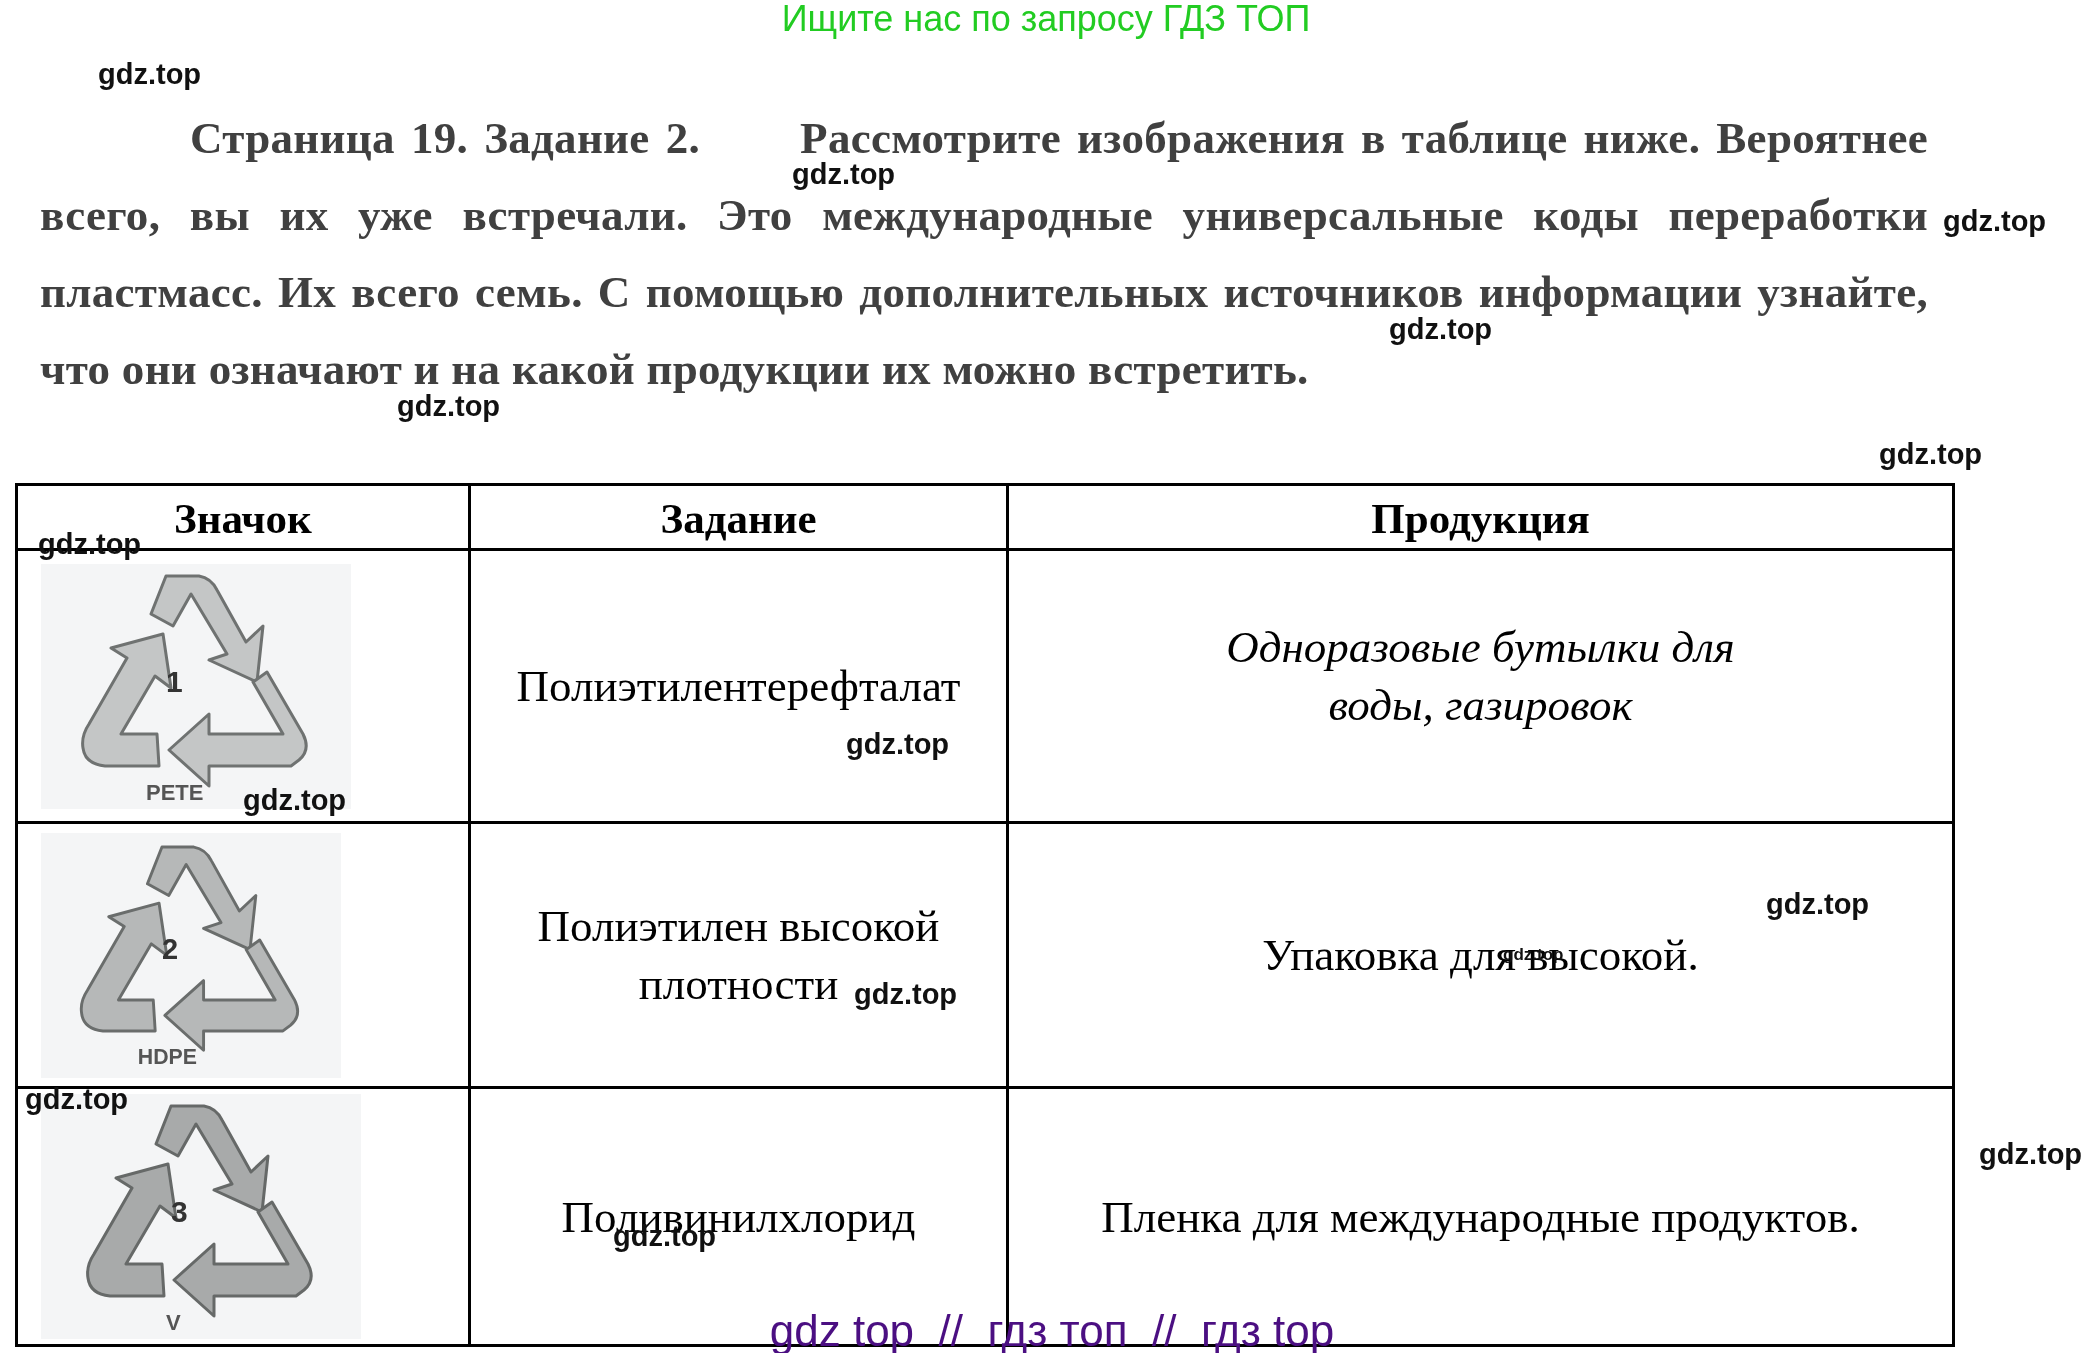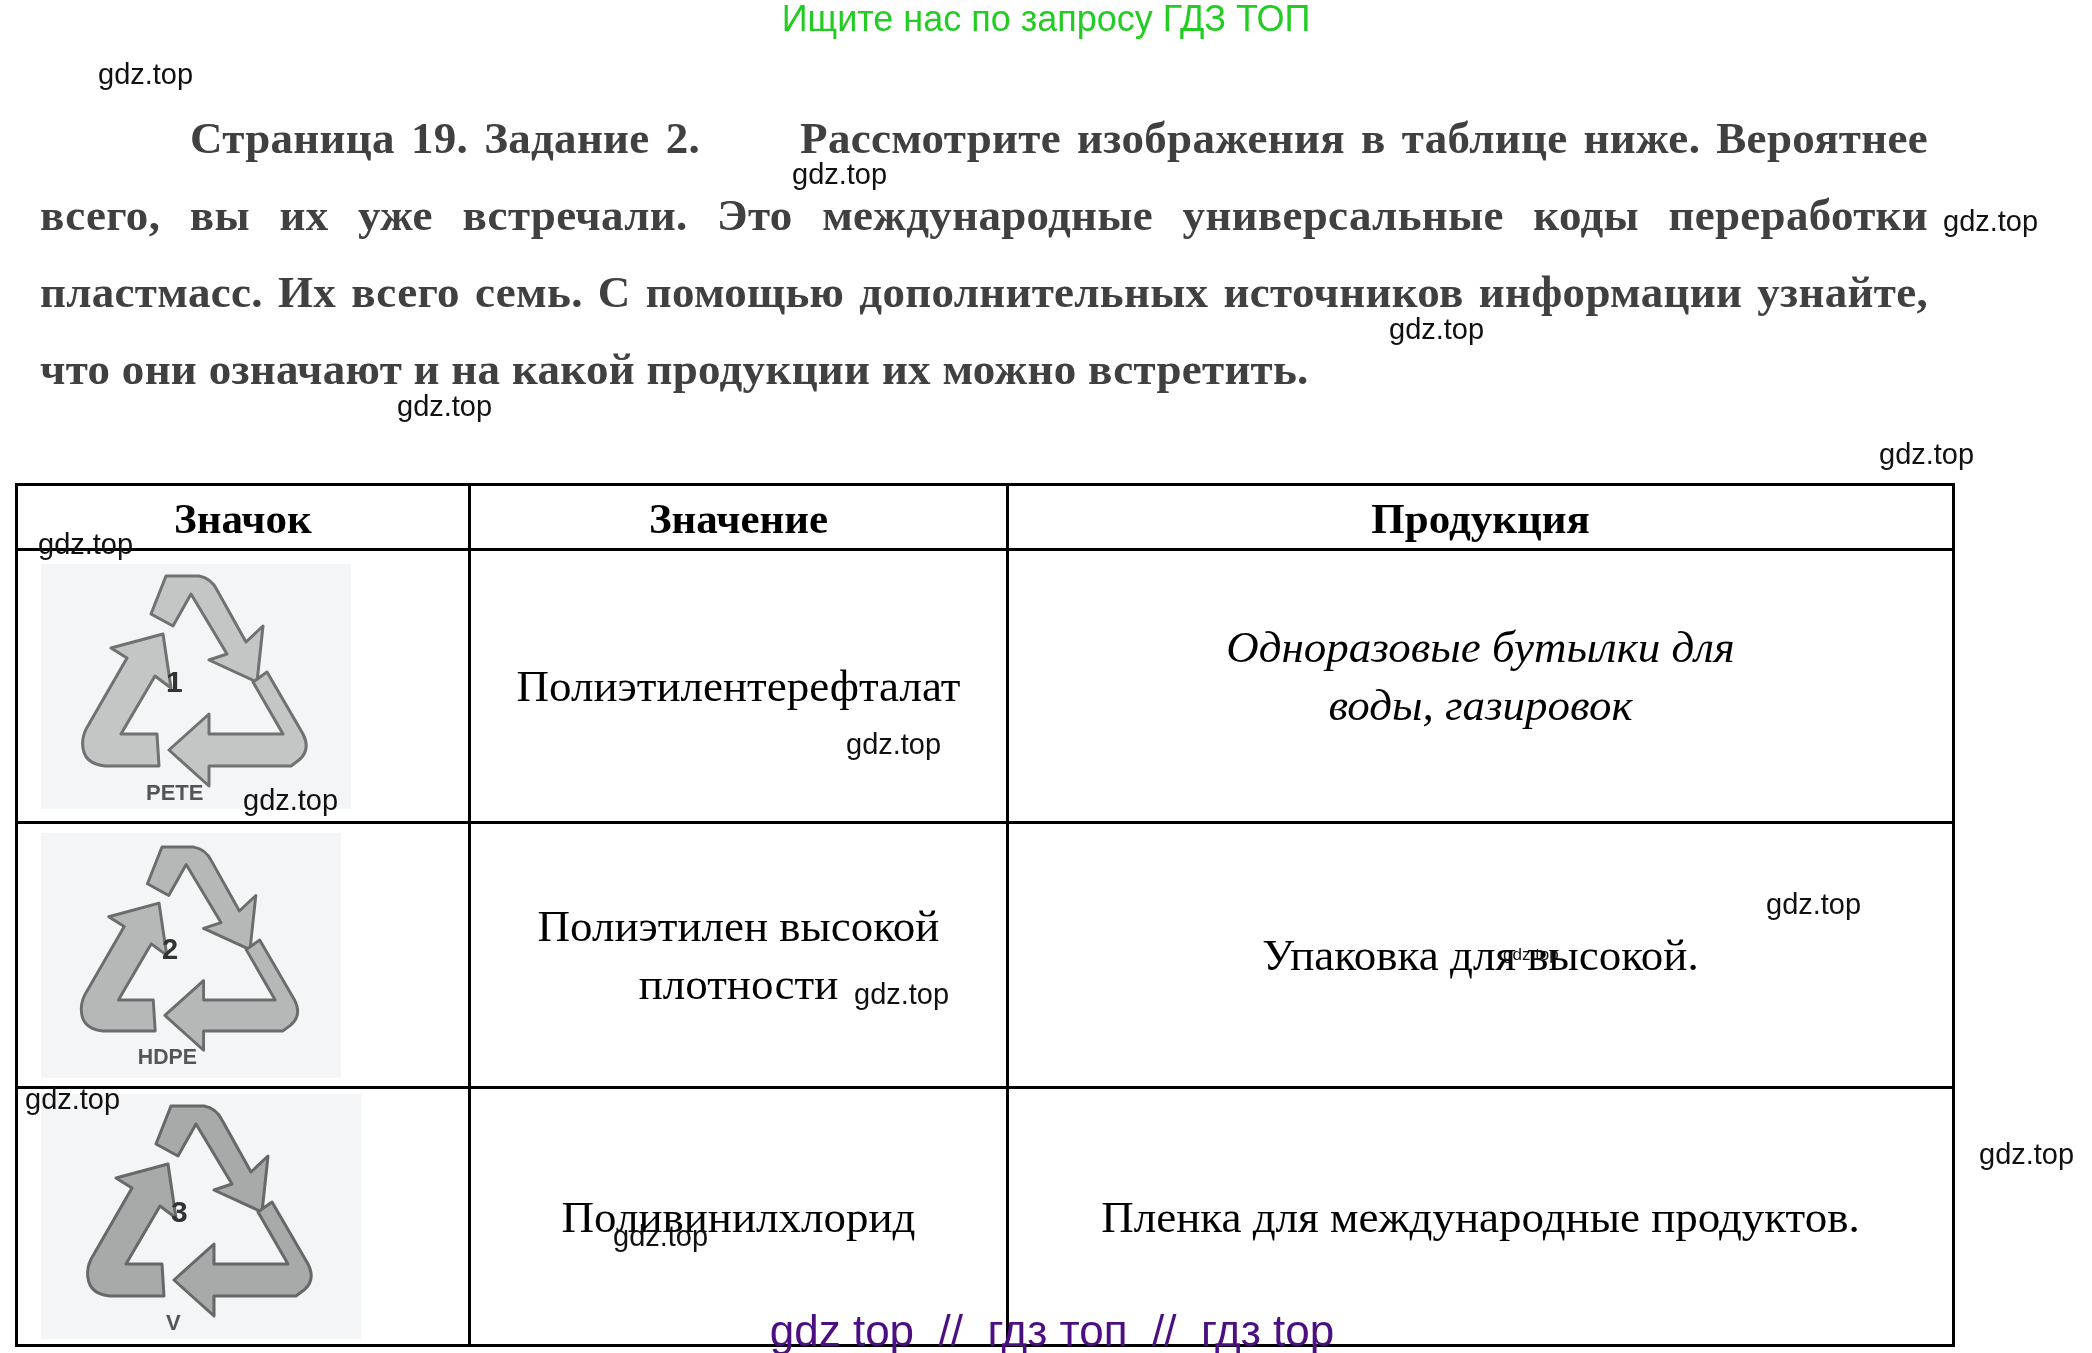--- a/index.html
+++ b/index.html
@@ -6,21 +6,21 @@
   body { width:2092px; height:1353px; position:relative; overflow:hidden; }
   .sans { font-family:"Liberation Sans", "DejaVu Sans", sans-serif; }
   .serif { font-family:"Liberation Serif", "DejaVu Serif", serif; }
 
   .top-banner { position:absolute; left:0; width:2092px; top:-2px; text-align:center; font-size:36px; line-height:42px; }
 
   .task { position:absolute; left:40px; top:100px; width:1888px; font-size:45px; font-weight:bold; line-height:77px; text-align:justify; color:#404040; letter-spacing:0.3px; }
   .task .indent { display:inline-block; width:150px; }
   .task .gap { display:inline-block; width:100px; }
 
-  .wm { position:absolute; font-size:29px; color:#111; line-height:32px; white-space:nowrap; }
+  .wm { position:absolute; font-size:29px; color:#111; line-height:32px; white-space:nowrap;font-weight:bold; }
   .wm.small { font-size:17px; line-height:18px; }
 
   table.codes { position:absolute; left:15px; top:483px; width:1937px; border-collapse:collapse; table-layout:fixed; }
   table.codes td, table.codes th { border:3px solid #000; padding:3px; }
   table.codes th { height:56px; font-size:43px; font-weight:bold; text-align:center; vertical-align:bottom; line-height:52px; }
   table.codes td { text-align:center; vertical-align:middle; font-size:45px; line-height:58px; font-weight:normal; }
   .row1 td { height:250px; }
   .row2 td { height:242px; }
   .row3 td { height:249px; }
   .icon-cell { position:relative; text-align:left !important; }
@@ -42,21 +42,21 @@
 
 <table class="codes serif">
   <colgroup>
       <col style="width:453px">
       <col style="width:538px">
       <col style="width:946px">
     </colgroup>
   <thead>
     <tr>
       <th>Значок</th>
-      <th>Значение</th>
+      <th>Задание</th>
       <th>Продукция</th>
     </tr>
   </thead>
   <tbody>
     <tr class="row1">
       <td class="icon-cell">
         <div class="icon-wrap">
           <svg width="310" height="245" viewBox="0 0 310 245">
             <g fill="#c4c6c6" stroke="#6f7271" stroke-width="3" stroke-linejoin="round">
               <path d="M125,12 L158,12 Q170,14 176,26 L205,78 L222,62 L216,118 L168,96 L186,90 L150,30 L132,62 L110,50 Z"></path>

